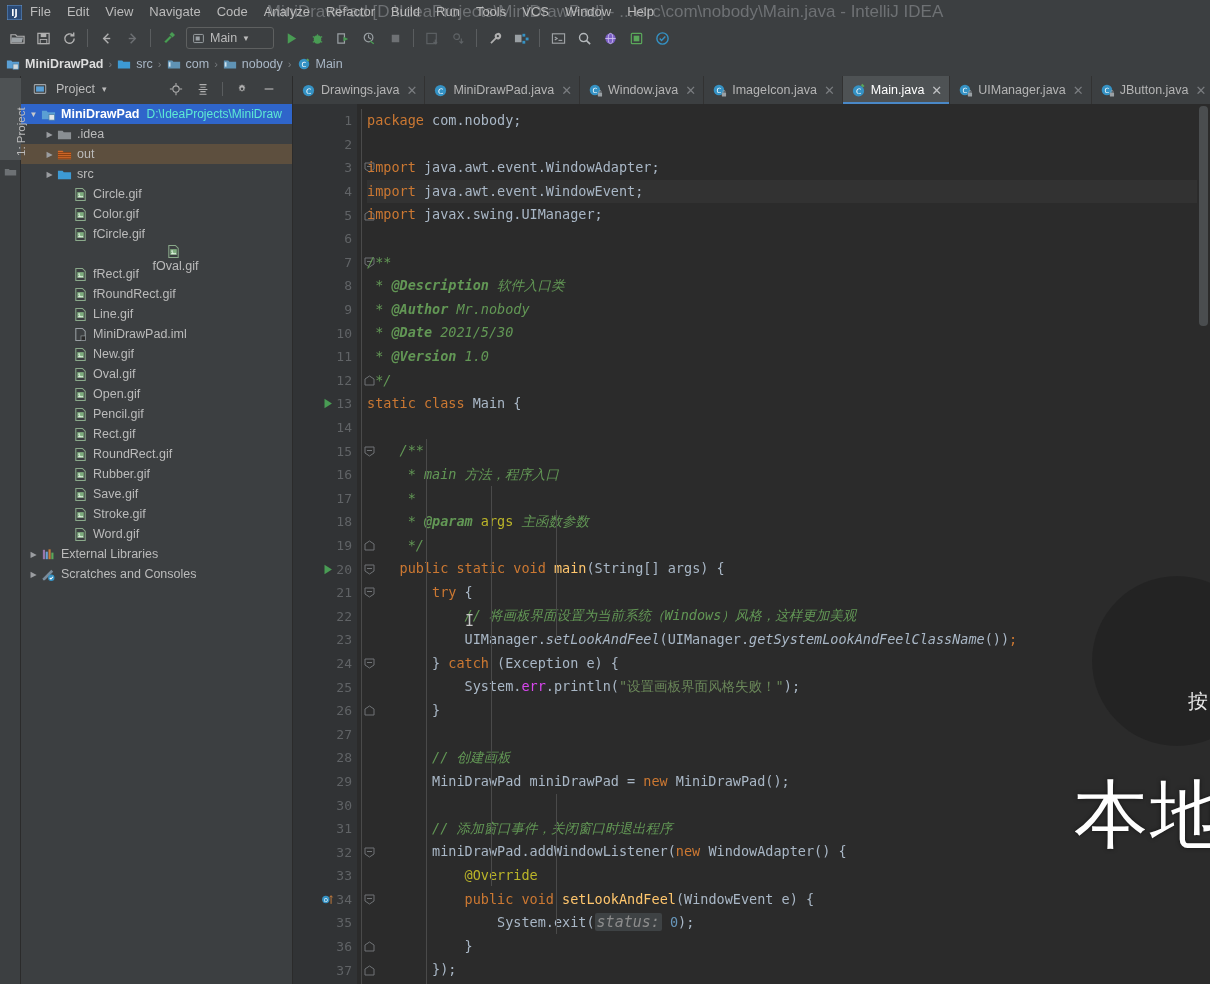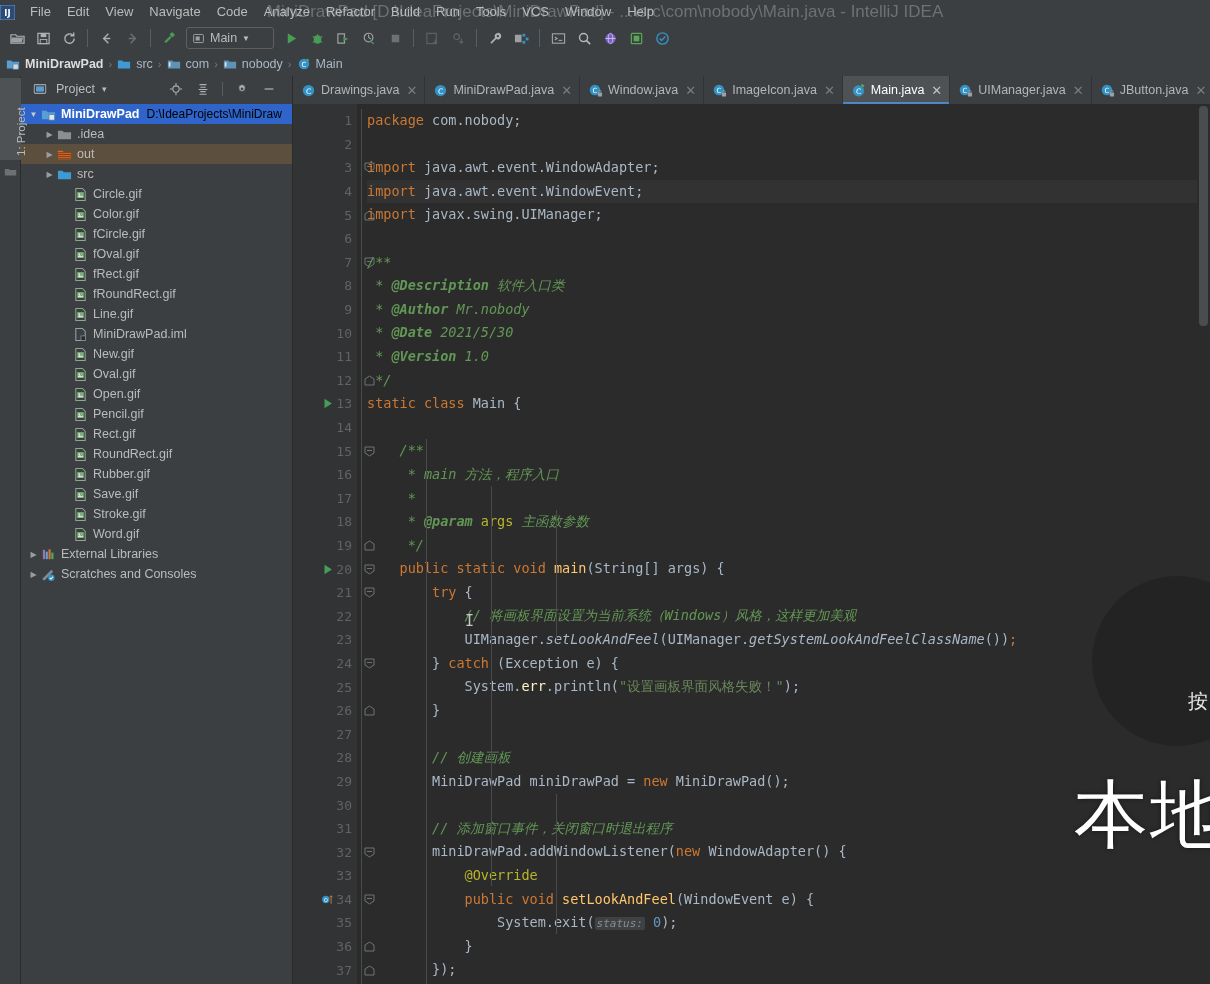--- a/index.html
+++ b/index.html
@@ -12,21 +12,21 @@
   body { position: relative; }
 
   
   .menubar {
     height: 24px; background: #3c3f41;
     display: flex; align-items: center;
     position: relative;
   }
   .ij-logo {
     width: 22px; height: 24px;
-    display: flex; align-items: center; justify-content: flex-start;
+    display: flex; align-items: center; justify-content: flex-end;
   }
   .ij-logo svg { display:block; }
   .menu-item {
     font-size: 13px; color: #bbbbbb;
     padding: 2px 8px; line-height: 20px;
     white-space: nowrap; cursor: default;
   }
   .win-title {
     position: absolute; left: 0; right: 0; top: 0;
     height: 24px; line-height: 24px; text-align: center;
@@ -111,21 +111,21 @@
   .trow.selected { background: #2f65ca; }
   .trow.highlight { background: #5d4f3e; }
   .arrow {
     width: 13px; display: inline-flex; align-items: center; justify-content: center;
     color: #9a9da0; font-size: 8px;
   }
   .arrow.down { color: #c8cacc; }
   .tlabel { color: #bbbbbb; margin-left: 4px; }
   .tlabel.bold { font-weight: bold; color: #ffffff; }
   .tsub { color: #808386; margin-left: 7px; font-size: 12px; }
-  .trow.selected .tsub { color: #000000; }
+  .trow.selected .tsub { color: #5eead4; }
   .ticon { width: 17px; display:inline-flex; align-items:center; justify-content:center; }
 
   
   .editor-area {
     flex: 1; display: flex; flex-direction: column;
     background: #2b2b2b; position: relative; overflow: hidden;
   }
   .tabbar {
     height: 28px; background: #3c3f41; display: flex;
     align-items: stretch; overflow: hidden;
@@ -171,24 +171,24 @@
   .c-row { height: 23.6px; line-height: 23.6px; white-space: pre; }
   .c-row.curline { background: #323232; }
   
   .kw { color: #cc7832; }
   .txt { color: #a9b7c6; }
   .cmt { color: #629755; font-style: italic; }
   .doc-tag { color: #629755; font-style: italic; font-weight: bold; }
   .str { color: #6a8759; }
   .num { color: #6897bb; }
   .mth { color: #ffc66d; }
-  .fld { color: #fef9c3; }
+  .fld { color: #d946ef; }
   .ital { color: #a9b7c6; font-style: italic; }
   .anno { color: #bbb529; }
-  .hint { background:#3e4244; color:#8c8c8c; font-size:11px; font-style:italic;
+  .hint { background:#3e4244; color:#8c8c8c; font-size:15px; font-style:italic;
           padding:0 2px; border-radius:2px; }
   .indent-guide {
     position: absolute; width: 1px; background: #4a4a4a;
   }
   .caret-i {
     position: absolute; color: #c8c8c8; font-size: 15px;
     font-family: "DejaVu Sans Mono", monospace;
   }
 
   
@@ -543,21 +543,21 @@
           <span class="ticon">
             <svg width="15" height="15" viewBox="0 0 16 16">
               <path d="M3 1.5h7l3 3V14.5H3z" fill="none" stroke="#8aa98a" stroke-width="1.1"></path>
               <rect x="4.5" y="5.5" width="7" height="6" fill="#7fae7f"></rect>
               <circle cx="6.5" cy="7.5" r="0.9" fill="#dff0df"></circle>
               <path d="M4.8 11l2.2-2.5 1.6 1.7 1.3-1 1.4 1.8z" fill="#dff0df"></path>
             </svg>
           </span>
           <span class="tlabel">fCircle.gif</span>
         </div>
-        <div class="trow" style="padding-left: 38px;">
+        <div class="trow" style="padding-left: 38px; flex-direction: column;">
           <span class="arrow"></span>
           <span class="ticon">
             <svg width="15" height="15" viewBox="0 0 16 16">
               <path d="M3 1.5h7l3 3V14.5H3z" fill="none" stroke="#8aa98a" stroke-width="1.1"></path>
               <rect x="4.5" y="5.5" width="7" height="6" fill="#7fae7f"></rect>
               <circle cx="6.5" cy="7.5" r="0.9" fill="#dff0df"></circle>
               <path d="M4.8 11l2.2-2.5 1.6 1.7 1.3-1 1.4 1.8z" fill="#dff0df"></path>
             </svg>
           </span>
           <span class="tlabel">fOval.gif</span>

